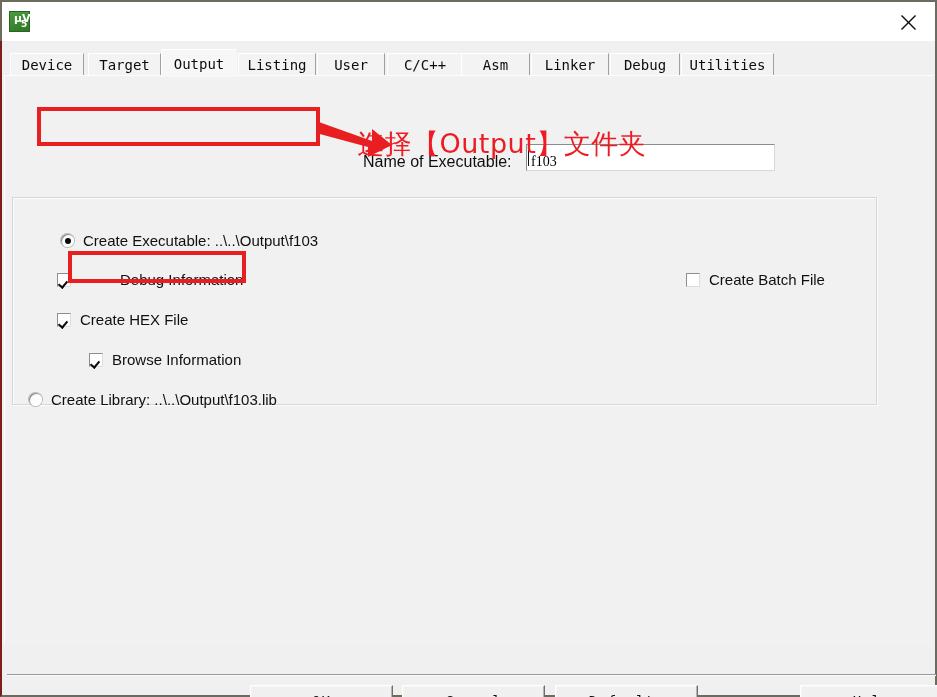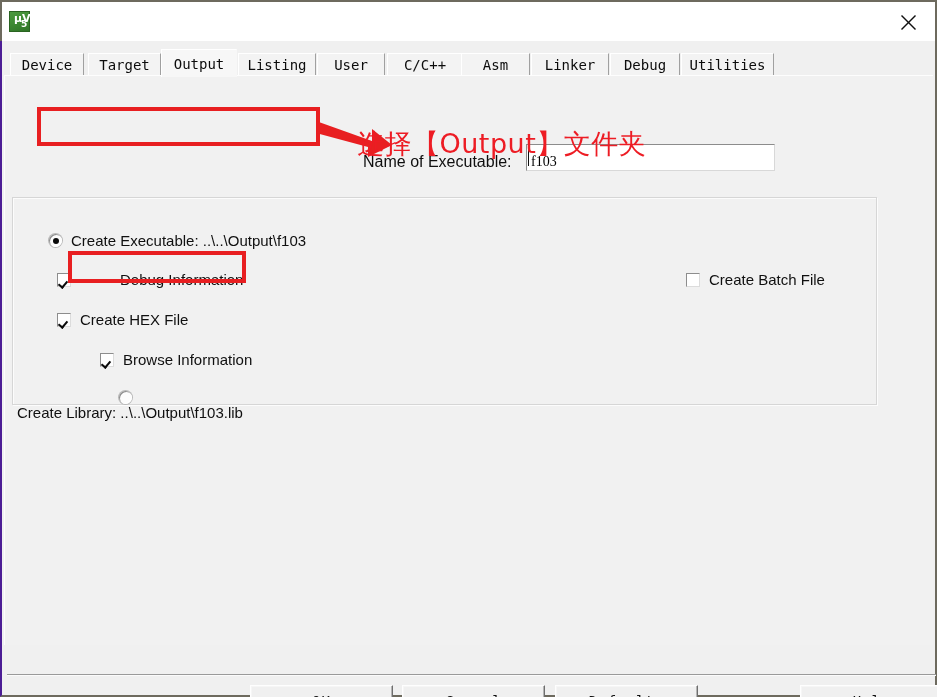--- a/index.html
+++ b/index.html
@@ -76,21 +76,21 @@
   }
   .close-btn svg { display: block; }
 
   
   .dialog {
     position: absolute;
     left: 0; top: 41px;
     width: 937px;
     height: 656px;
     background: #f0f0f0;
-    border-left: 2px solid #4c1d95;
+    border-left: 2px solid #7f1d1d;
     border-right: 2px solid #6d6a5e;
     border-bottom: 2px solid #6d6a5e;
     box-sizing: border-box;
   }
 
   
   .tabstrip {
     position: absolute;
     left: 0; top: 8px;
     width: 933px;
@@ -249,25 +249,25 @@
   .cbox.on::after {
     content: "";
     position: absolute;
     left: 2px; top: 5px;
     width: 4px; height: 7px;
     border-right: 2px solid #0b0b0b;
     border-bottom: 2px solid #0b0b0b;
     transform: rotate(40deg);
   }
 
-  #opt-create-exe    { left: 16px;  top: 34px; padding-left: 20px; }
+  #opt-create-exe    { left: 28px;  top: 34px; padding-left: 20px; }
   #opt-debug-info    { left: 44px;  top: 73px; gap: 40px; }
   #opt-create-hex    { left: 44px;  top: 113px; }
-  #opt-browse-info   { left: 44px;  top: 153px; padding-left: 43px; }
-  #opt-create-lib    { left: 4px;  top: 193px; flex-direction: column; }
+  #opt-browse-info   { left: 33px;  top: 153px; padding-left: 43px; }
+  #opt-create-lib    { left: 16px;  top: 193px; }
   #opt-batch-file    { left: 673px; top: 73px; }
 
   
   .bottom-divider {
     position: absolute;
     left: 2px; top: 598px;
     width: 929px;
     height: 2px;
     border-top: 1px solid #9a9a9a;
     border-bottom: 1px solid #fbfbfb;

